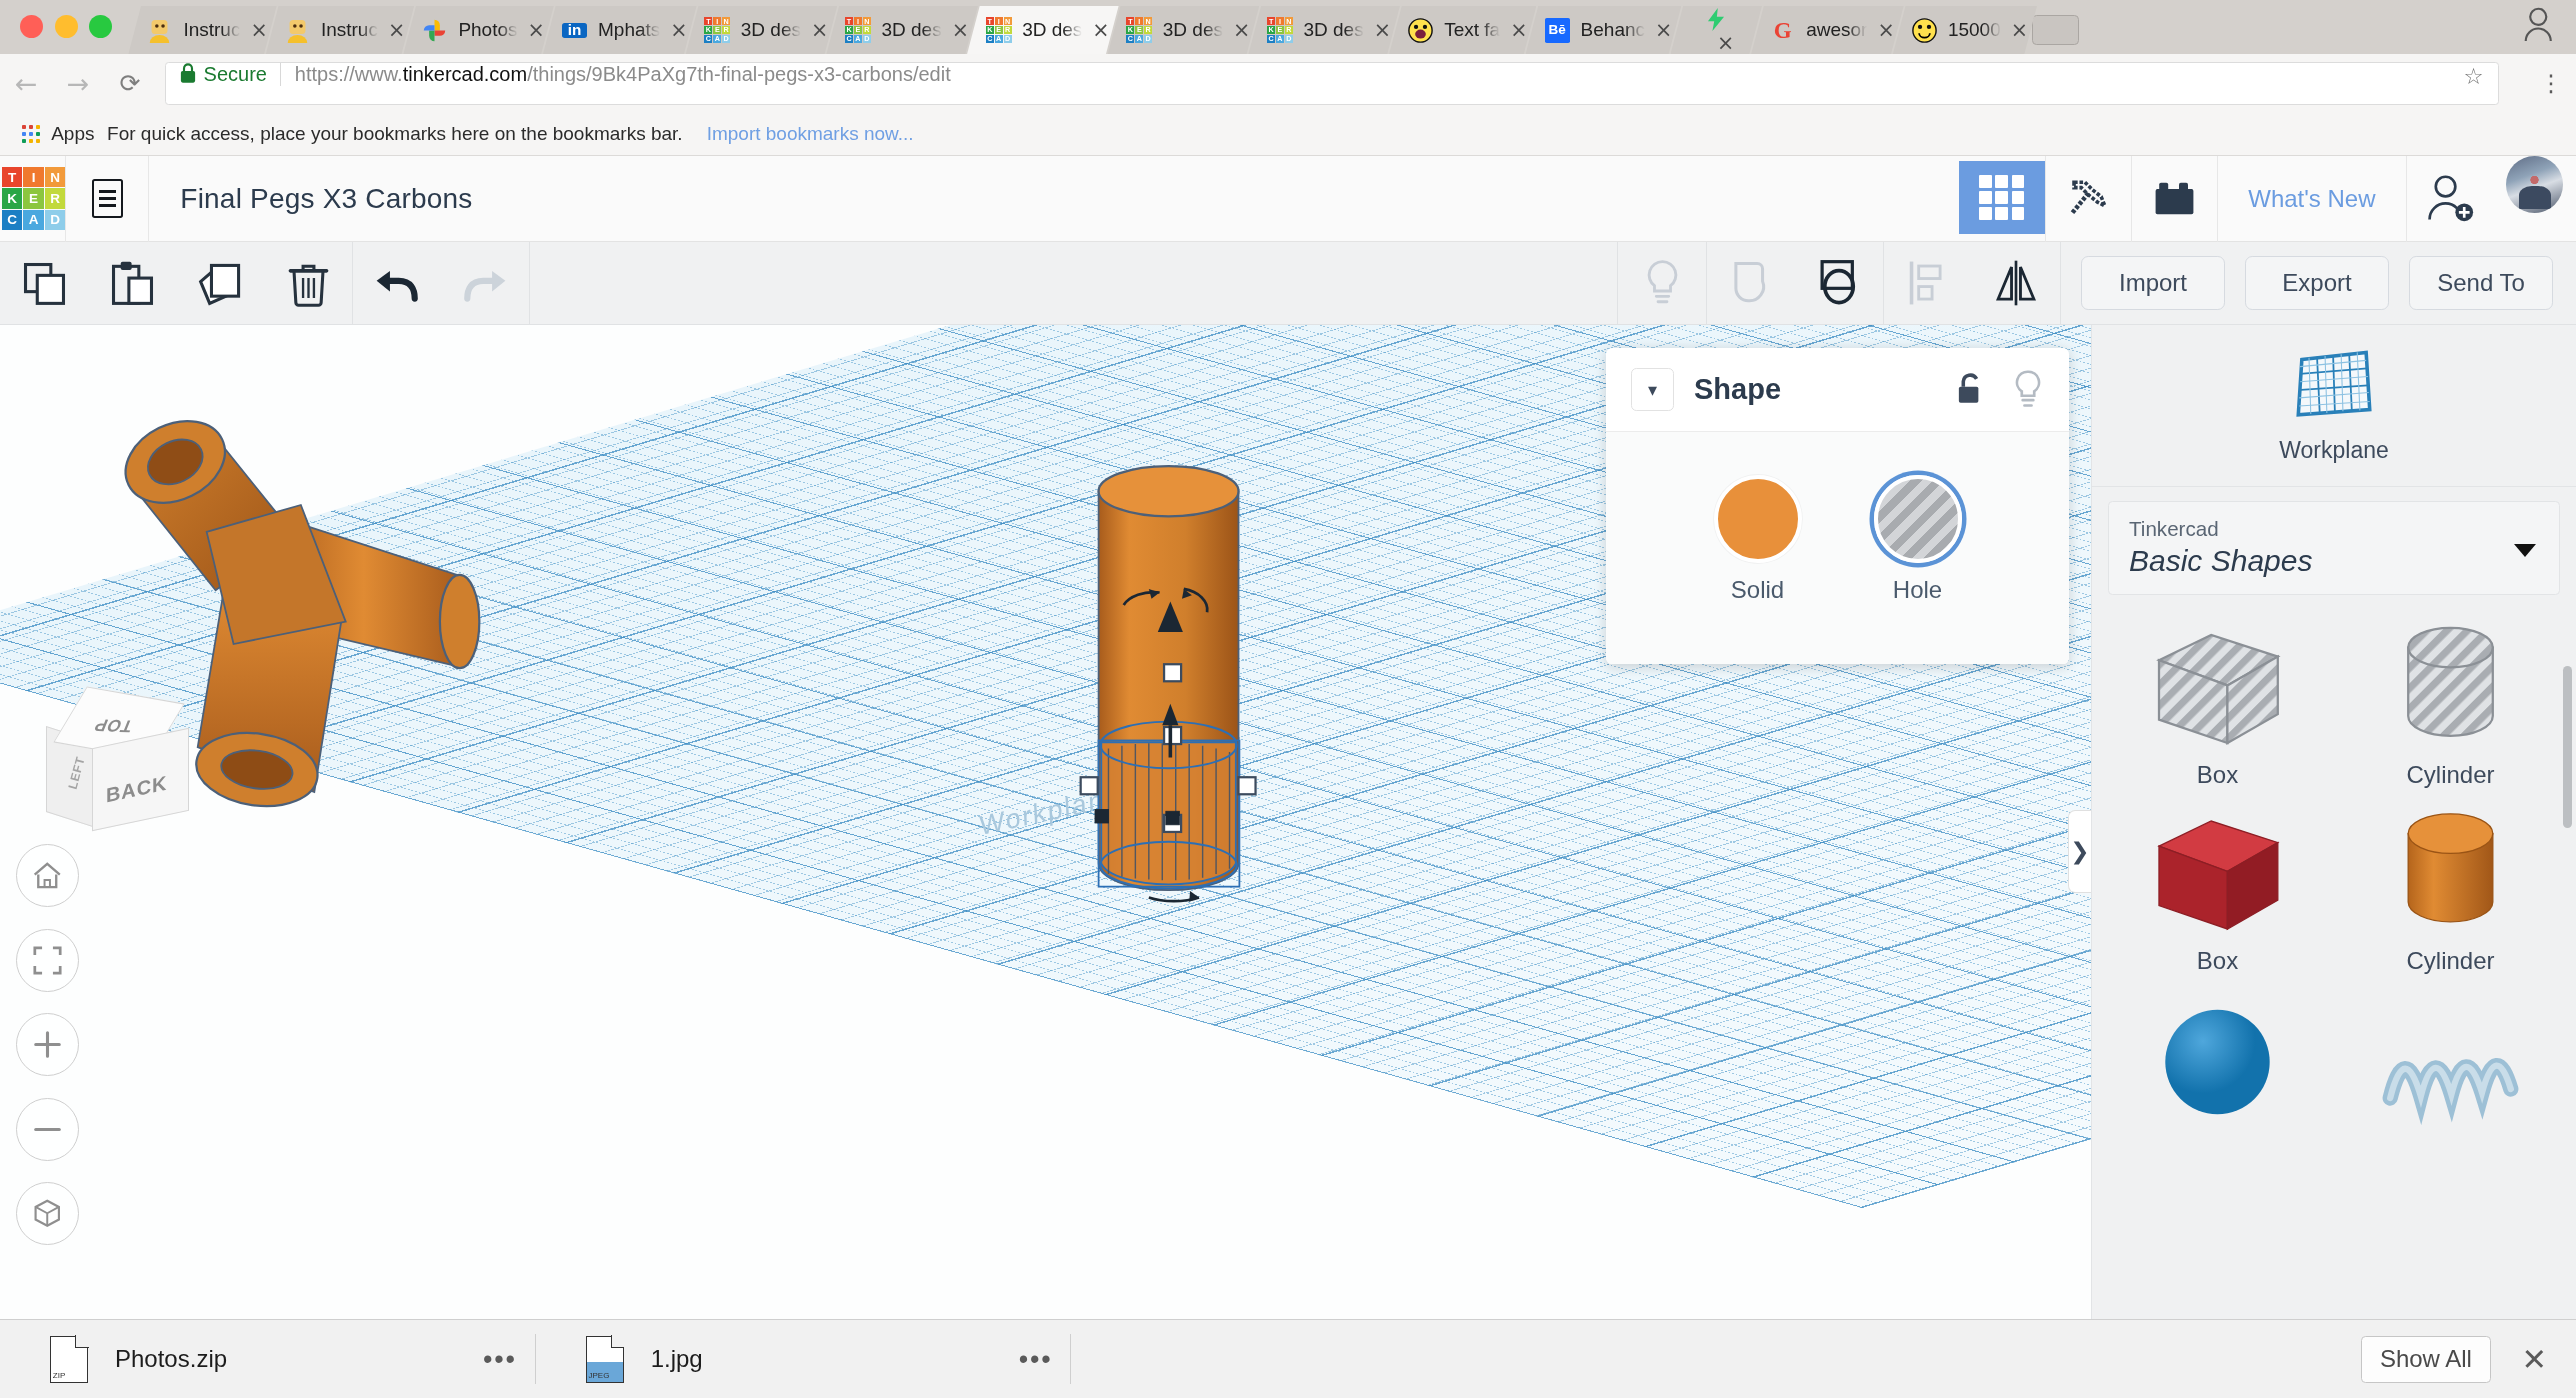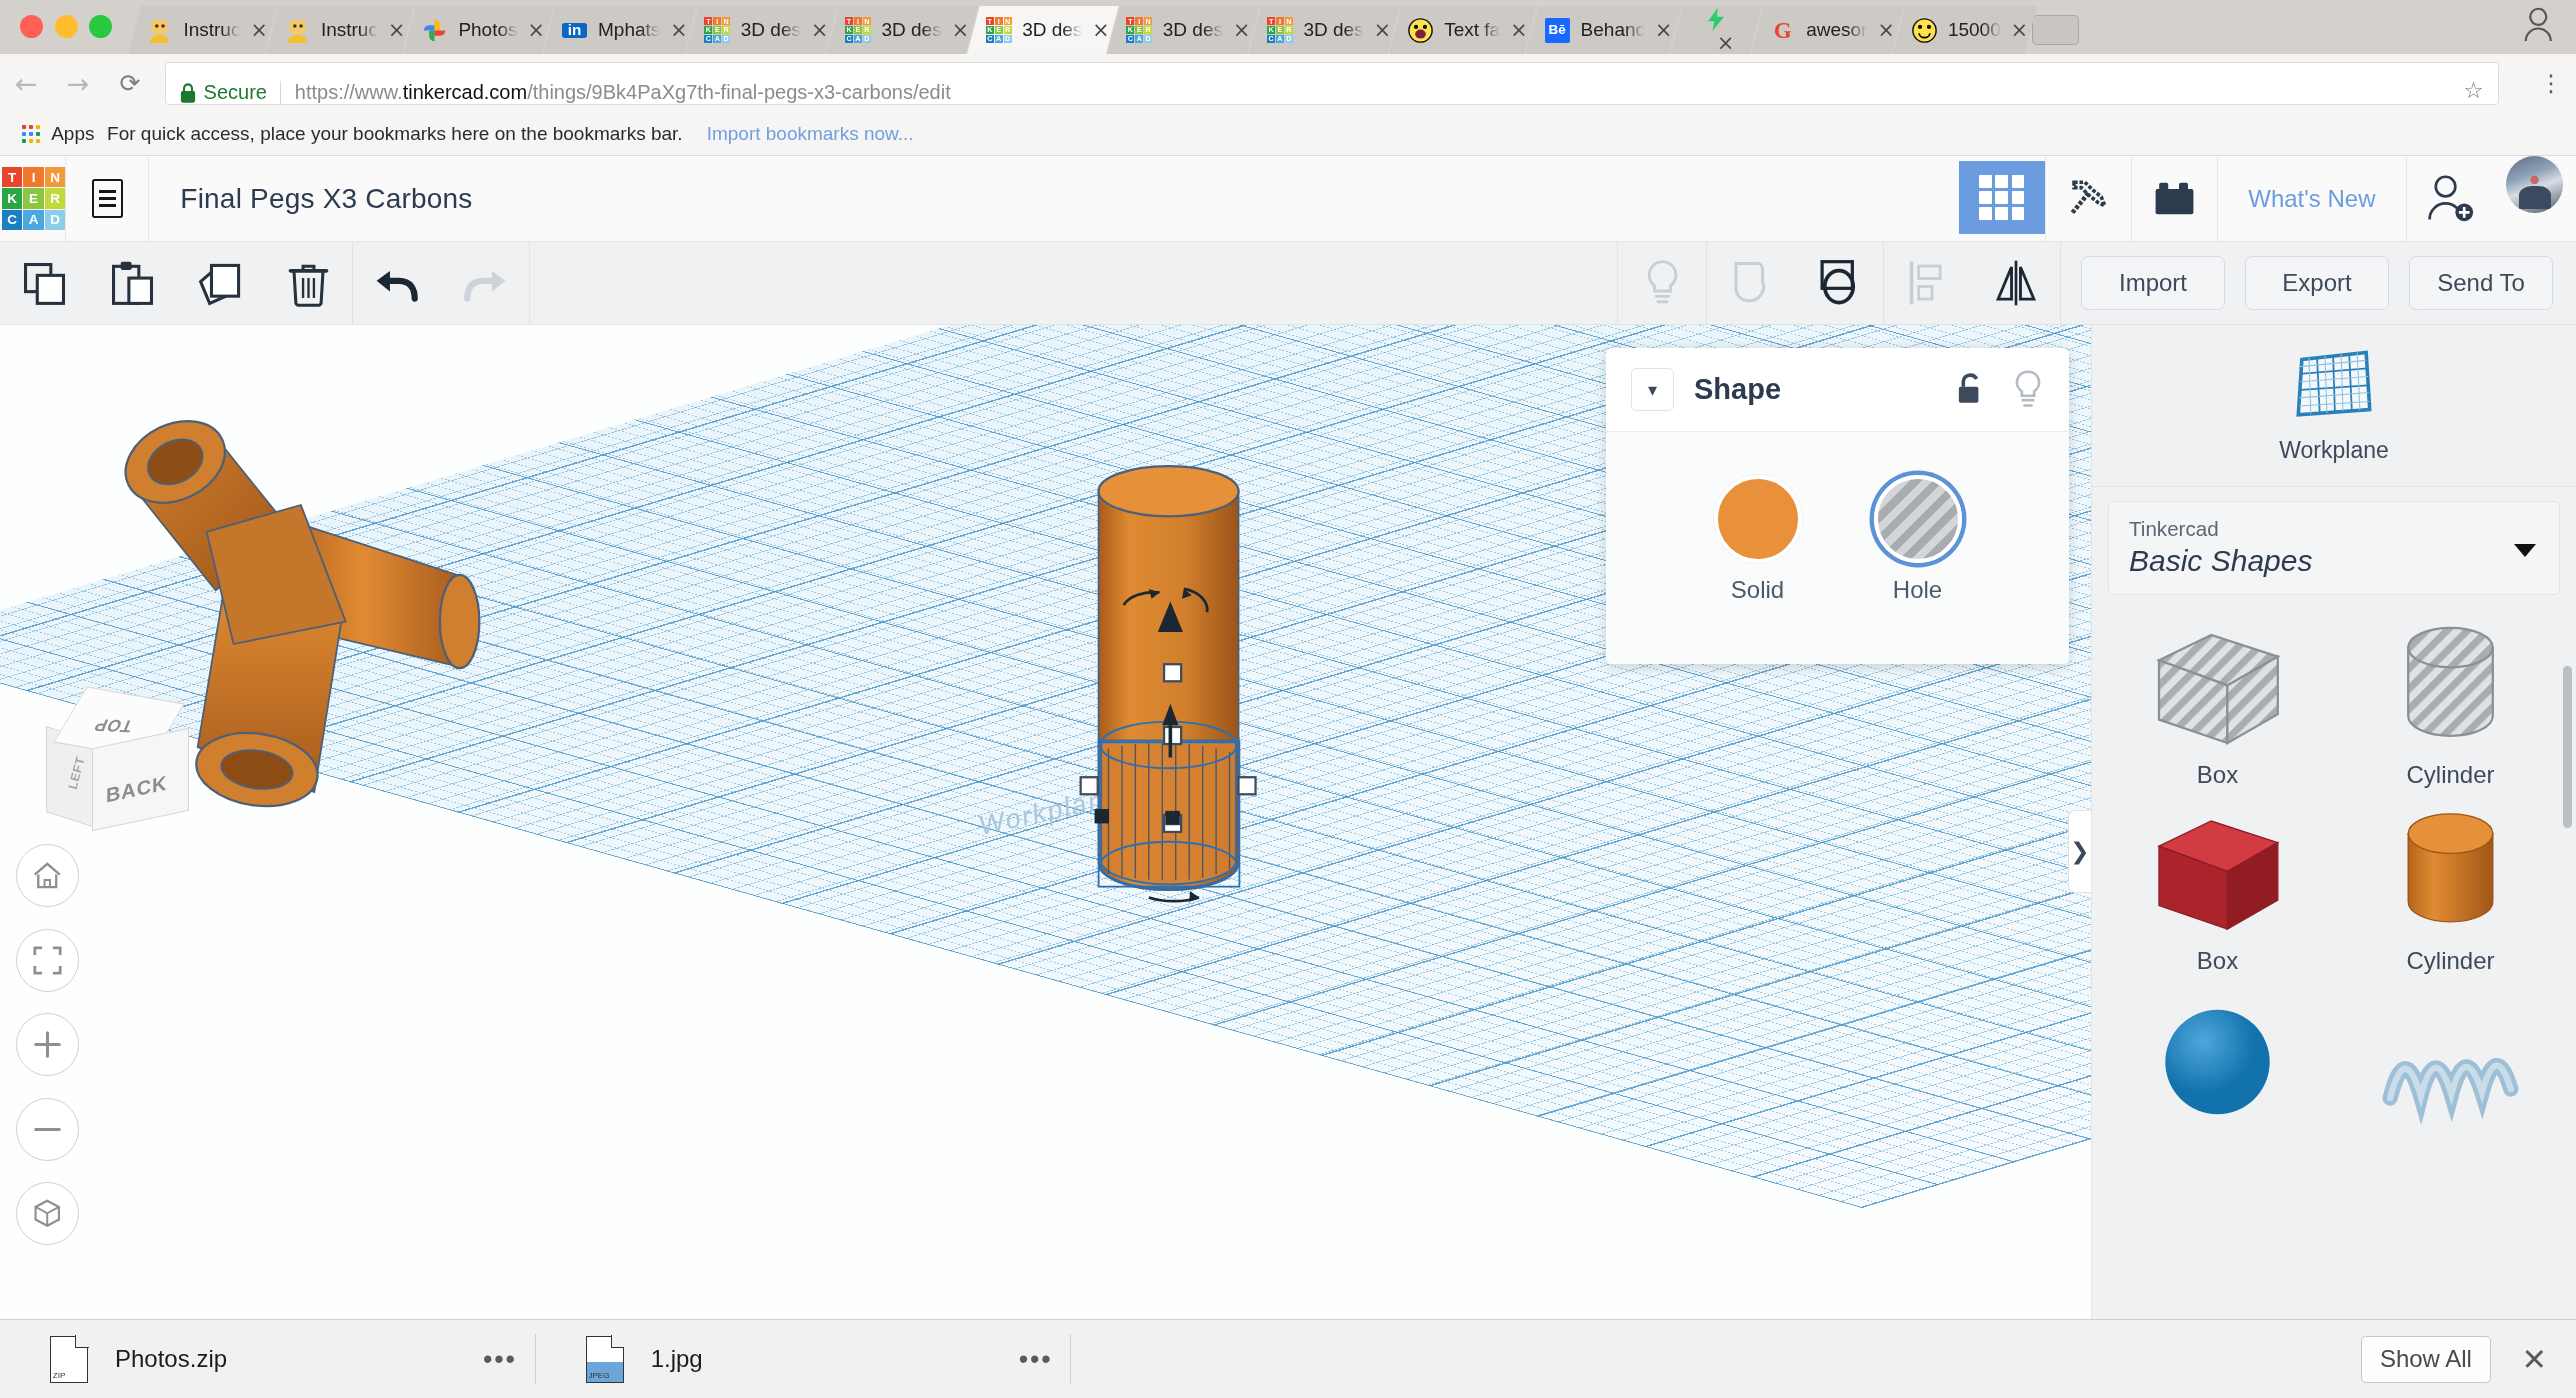--- a/index.html
+++ b/index.html
@@ -55,21 +55,21 @@
   
   #omnibar {
     position: absolute; left: 0; top: 54px; width: 2576px; height: 59px;
     background: #f6f5f4; display: flex; align-items: center; gap: 0;
   }
   .navbtn { width: 52px; text-align: center; font-size: 27px; color: #b7b7b7;
             font-family: "DejaVu Sans", sans-serif; }
   .navbtn.reload { color: #7e7e7e; font-size: 25px; }
   .urlbox {
     flex: 1; margin: 0 27px 0 9px; height: 43px; background: #fff;
-    border: 0.9px solid #dcdcdc; border-radius: 3.6px; display: flex; align-items: flex-end;
+    border: 0.9px solid #dcdcdc; border-radius: 3.6px; display: flex; align-items: flex-start;
     padding: 0 14.4px; font-size: 20px;
   }
   .secure { color: #1a7a30; font-weight: 400; margin-right: 12.6px; }
   .urlsep { width: 0.9px; height: 23px; background: #d8d8d8; margin-right: 14.4px; }
   .url-strong { color: #111; }
   .url-dim { color: #8b8b8b; }
   .star { margin-left: auto; color: #777; font-size: 22.4px; }
   .omni-menu { width: 50px; text-align: center; color: #5a5a5a; font-size: 23px; letter-spacing: 0;
                line-height: 0.55; }
 

